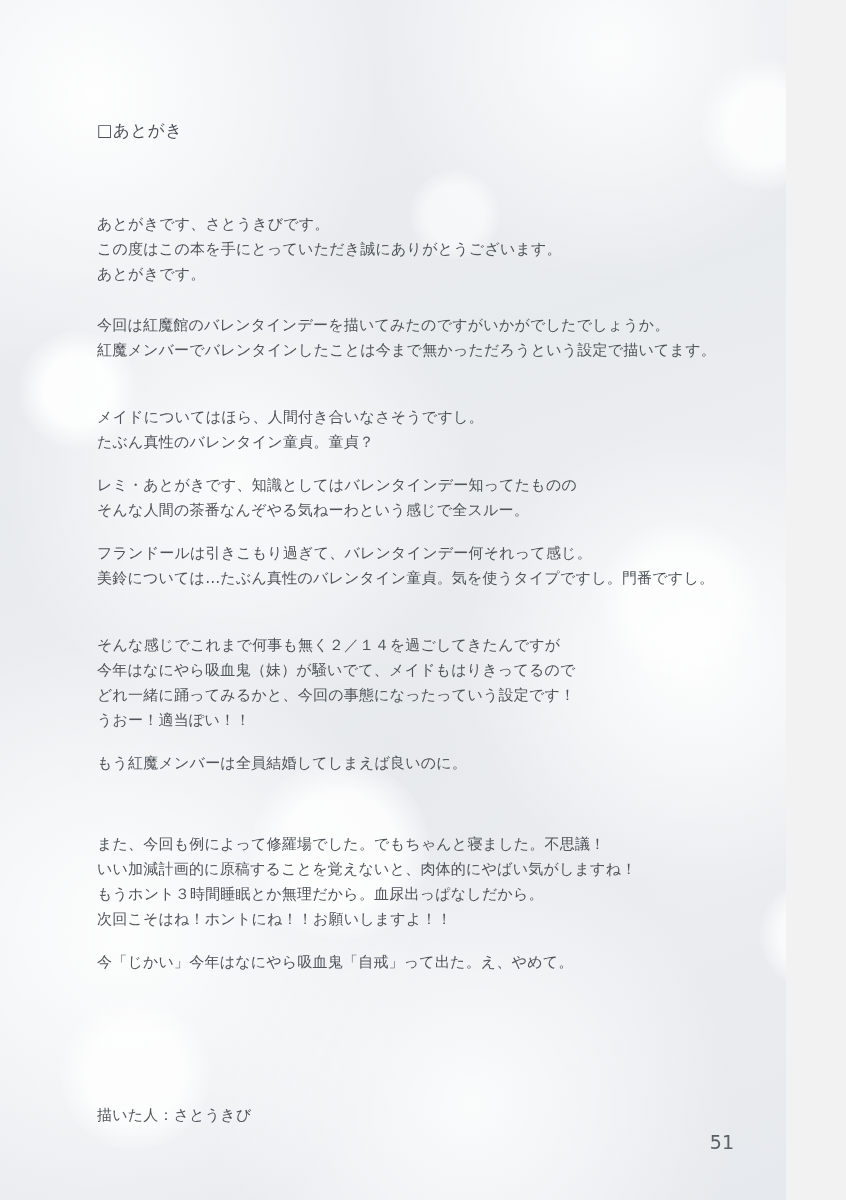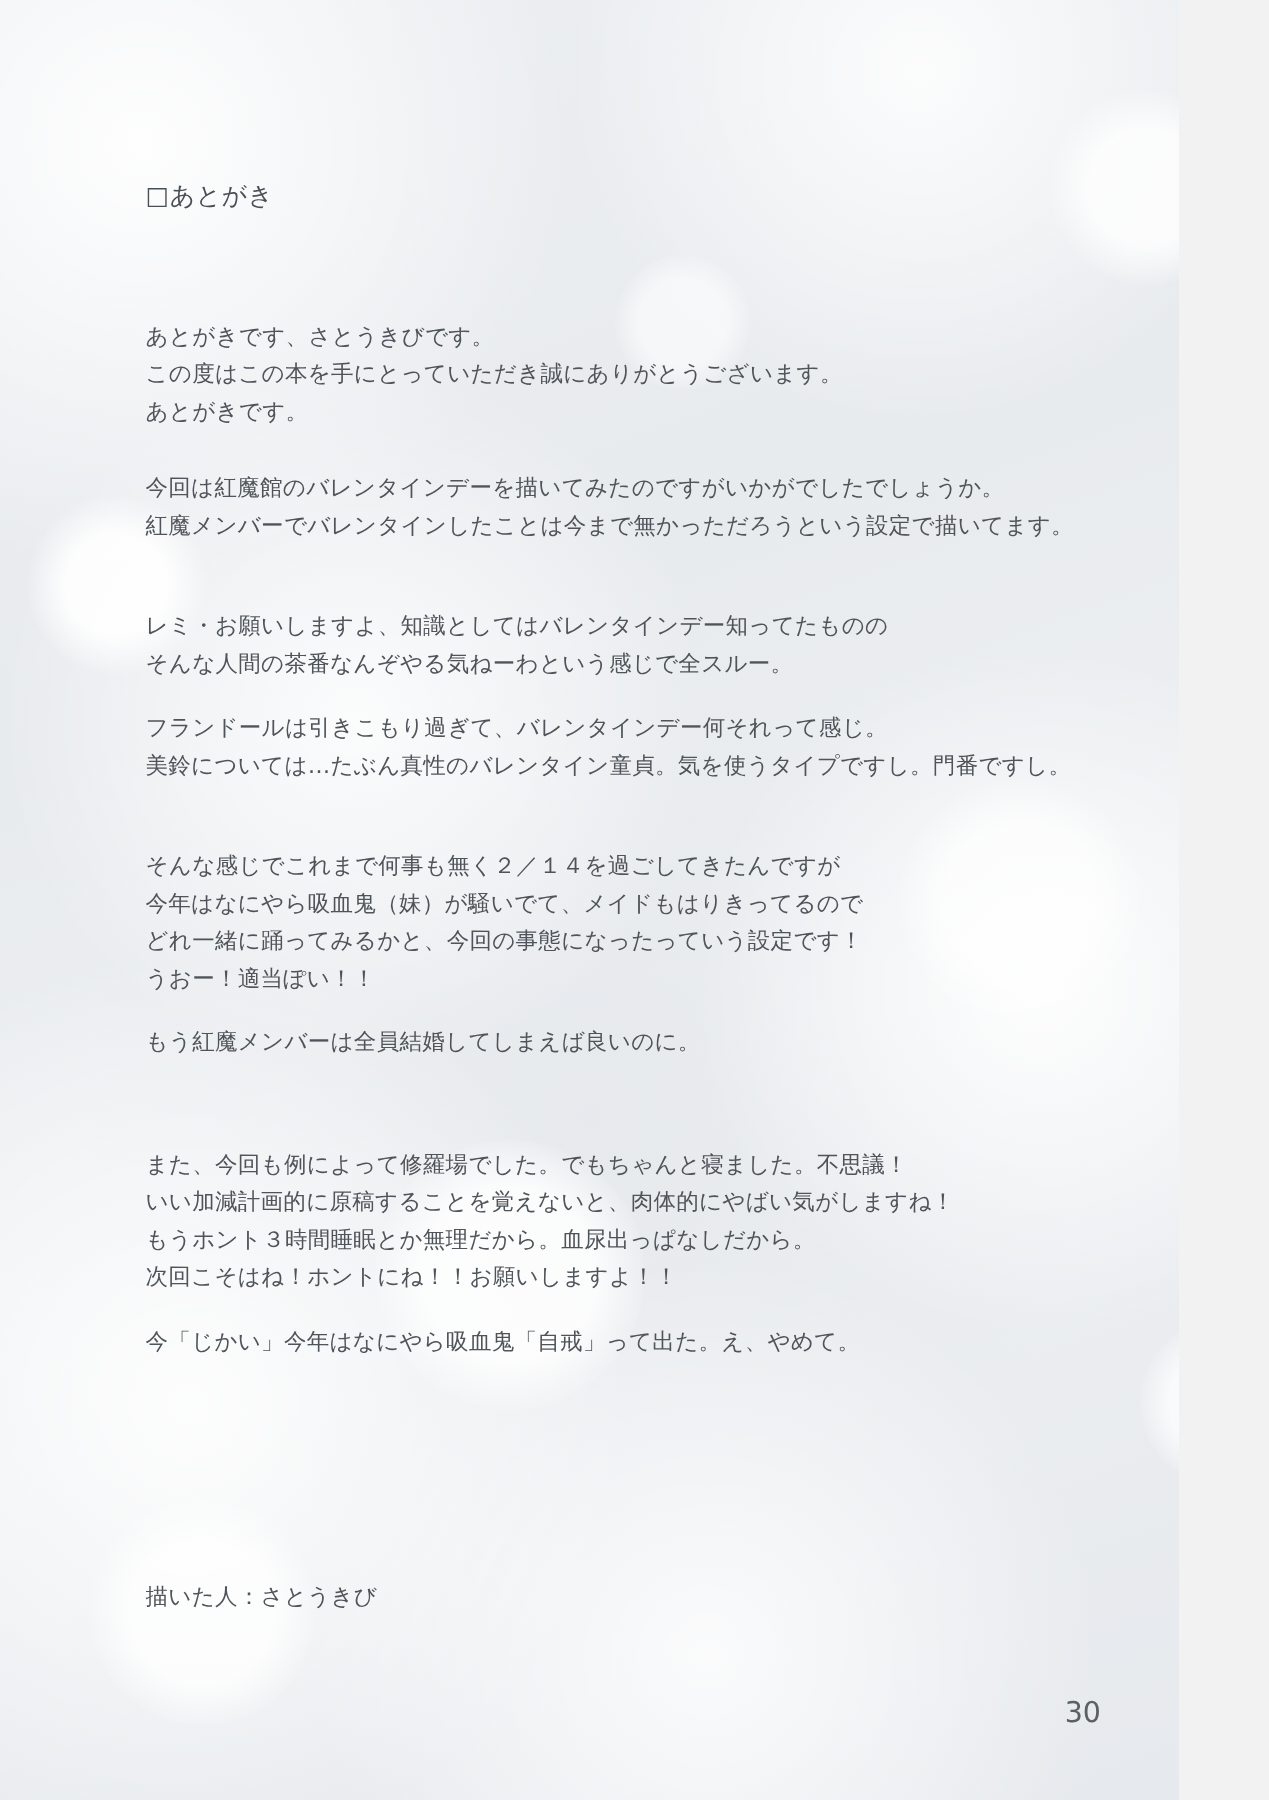--- a/index.html
+++ b/index.html
@@ -61,21 +61,21 @@
     letter-spacing: 0.2px;
   }
 
   .para.gap-lg { margin-bottom: 42px; }
   .para.gap-xl { margin-bottom: 56px; font-family: Liberation Serif, serif; }
   .para.gap-sm { margin-bottom: 18px; }
 
   .credit {
     position: absolute;
     left: 97px;
-    top: 1055px;
+    top: 1106px;
     font-size: 15px;
     color: #4f545a;
     letter-spacing: 0.2px;
     white-space: pre;
   }
 
   .page-number {
     position: absolute;
     right: 52px;
     bottom: 47px;
@@ -98,32 +98,34 @@
   <div class="bokeh" style="left:760px; top:880px; width:110px; height:110px; background:radial-gradient(circle, rgba(255,255,255,0.75) 45%, rgba(255,255,255,0) 74%);"></div>
 
   <div class="content">
     <div class="doc-heading">□あとがき</div>
 
     <div class="para">あとがきです、さとうきびです。
 この度はこの本を手にとっていただき誠にありがとうございます。
 あとがきです。</div>
     <div class="para gap-lg">今回は紅魔館のバレンタインデーを描いてみたのですがいかがでしたでしょうか。
 紅魔メンバーでバレンタインしたことは今まで無かっただろうという設定で描いてます。</div>
-    <div class="para gap-sm">レミ・お願いしますよ、知識としてはバレンタインデー知ってたものの
+    <div class="para gap-sm">メイドについてはほら、人間付き合いなさそうですし。
+たぶん真性のバレンタイン童貞。童貞？</div>
+    <div class="para gap-sm">レミ・あとがきです、知識としてはバレンタインデー知ってたものの
 そんな人間の茶番なんぞやる気ねーわという感じで全スルー。</div>
     <div class="para gap-lg">フランドールは引きこもり過ぎて、バレンタインデー何それって感じ。
 美鈴については…たぶん真性のバレンタイン童貞。気を使うタイプですし。門番ですし。</div>
     <div class="para gap-sm">そんな感じでこれまで何事も無く２／１４を過ごしてきたんですが
 今年はなにやら吸血鬼（妹）が騒いでて、メイドもはりきってるので
 どれ一緒に踊ってみるかと、今回の事態になったっていう設定です！
 うおー！適当ぽい！！</div>
     <div class="para gap-xl">もう紅魔メンバーは全員結婚してしまえば良いのに。</div>
     <div class="para gap-sm">また、今回も例によって修羅場でした。でもちゃんと寝ました。不思議！
 いい加減計画的に原稿することを覚えないと、肉体的にやばい気がしますね！
 もうホント３時間睡眠とか無理だから。血尿出っぱなしだから。
 次回こそはね！ホントにね！！お願いしますよ！！</div>
     <div class="para gap-sm">今「じかい」今年はなにやら吸血鬼「自戒」って出た。え、やめて。</div>
   </div>
 
   <div class="credit">描いた人：さとうきび</div>
 
-  <div class="page-number">30</div>
+  <div class="page-number">51</div>
 </div>
 
 </body></html>

